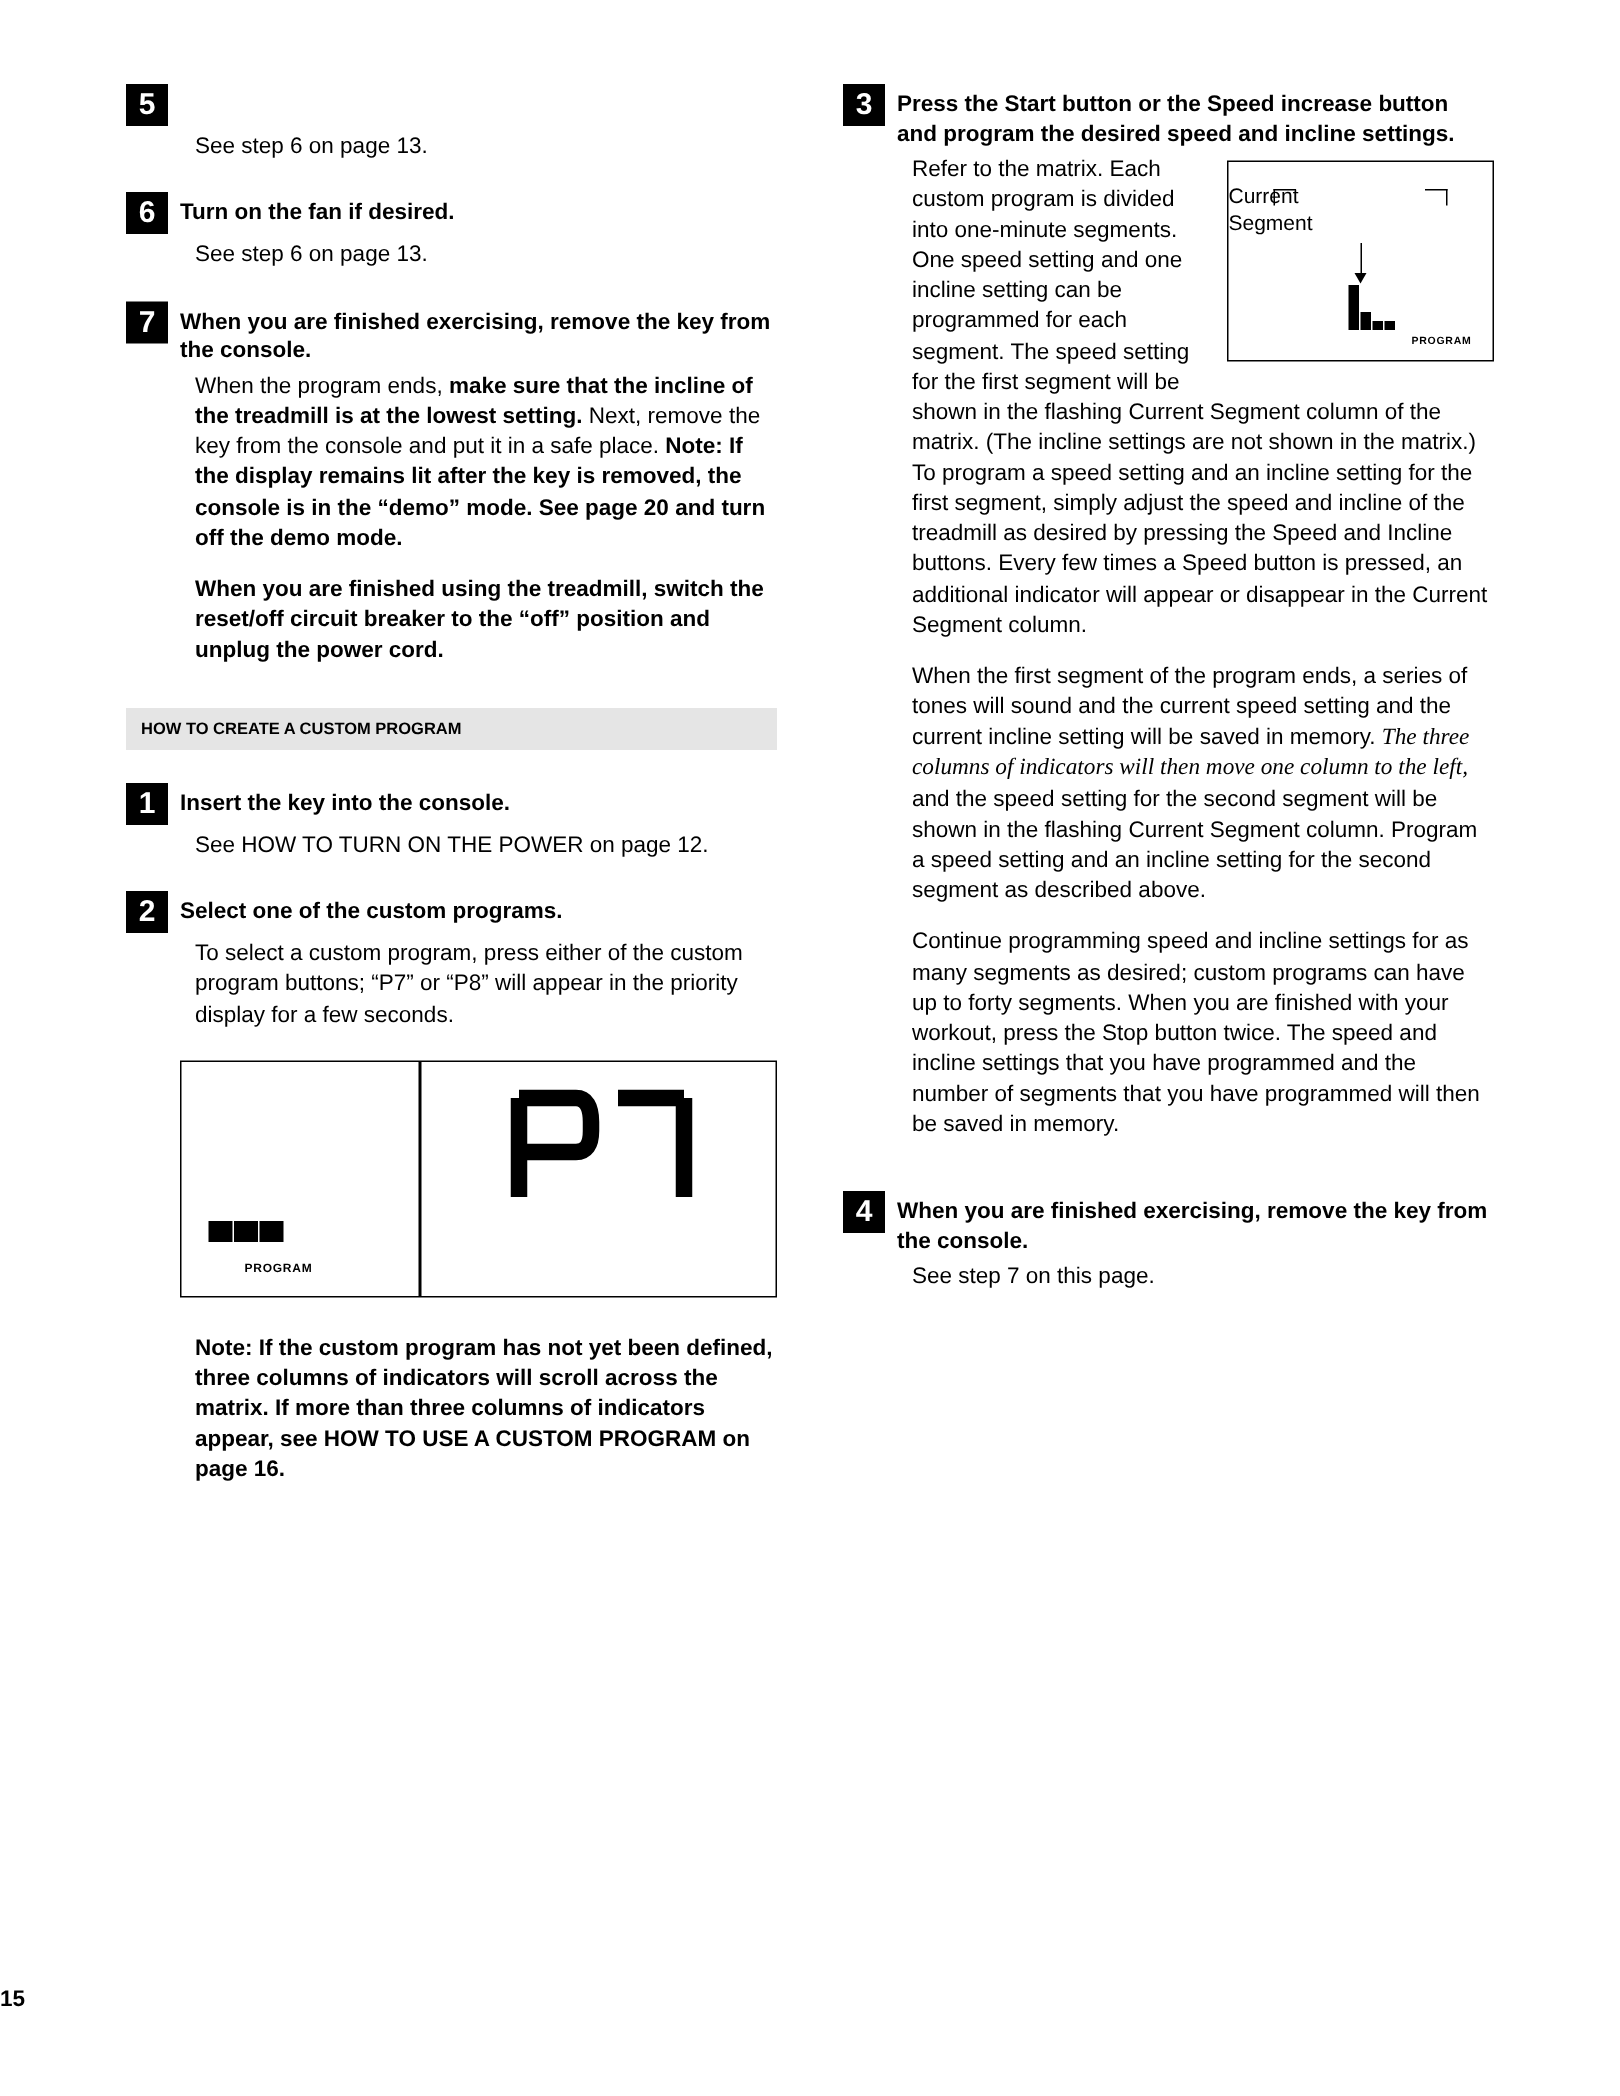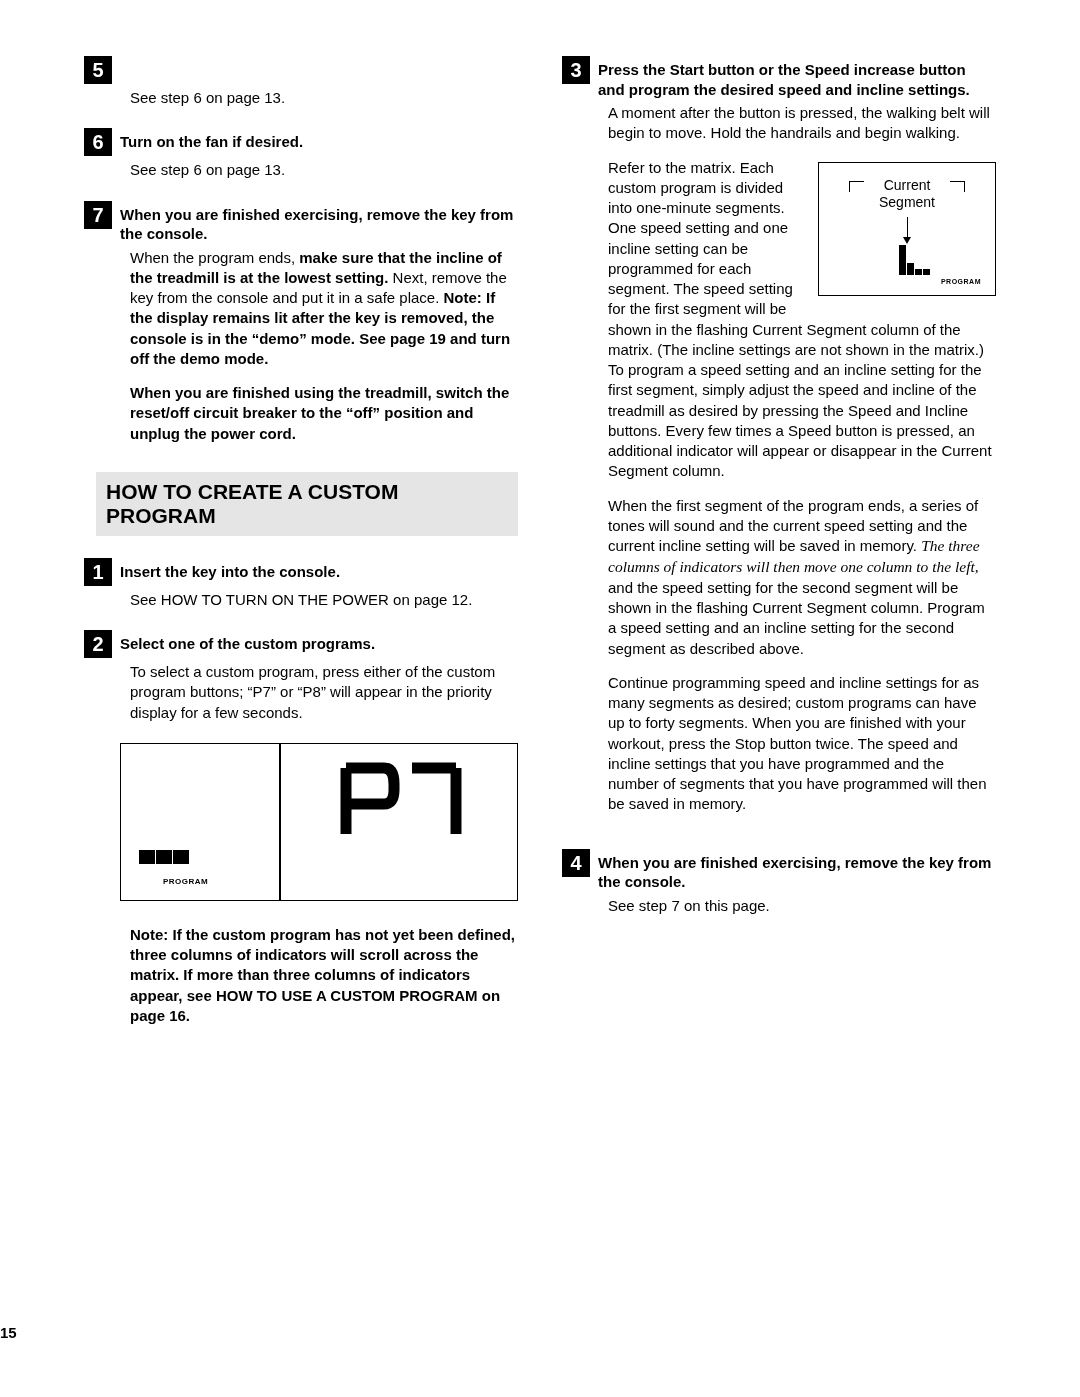--- a/index.html
+++ b/index.html
@@ -47,23 +47,23 @@
     margin-left: 46px;
     line-height: 1.35;
     margin-bottom: 20px;
   }
   .step-body p {
     margin: 0 0 14px 0;
   }
   .section-bar {
     background: #e5e5e5;
     font-weight: bold;
-    font-size: 21px;
+    font-size: 11px;
     padding: 8px 10px;
-    margin: 28px 0 22px 12px;
+    margin: 28px 0 22px 0;
   }
   .display-box {
     border: 1.5px solid #000;
     height: 156px;
     margin: 0 0 24px 36px;
     display: flex;
     position: relative;
   }
   .display-left {
     width: 40%;
@@ -108,21 +108,21 @@
     float: right;
     width: 176px;
     height: 132px;
     margin: 4px 0 8px 12px;
     position: relative;
     font-size: 14px;
   }
   .small-display .cs-text {
     position: absolute;
     top: 14px;
-    text-align: center;
+    text-align: left;
     width: 100%;
     line-height: 1.25;
   }
   .small-display .bracket-l,
   .small-display .bracket-r {
     position: absolute;
     top: 18px;
     width: 14px;
     height: 10px;
     border-top: 1px solid #000;
@@ -230,21 +230,21 @@
       <div class="step-body">
         <p>See step 6 on page 13.</p>
       </div>
 
       <div class="step">
         <div class="step-num">7</div>
         <div class="step-title">When you are finished exercising, remove the key from the console.</div>
       </div>
       <div class="step-body">
         <p>
-          <span>When the program ends, </span><b>make sure that the incline of the treadmill is at the lowest setting.</b><span> Next, remove the key from the console and put it in a safe place. </span><b>Note: If the display remains lit after the key is removed, the console is in the “demo” mode. See page 19 and turn off the demo mode.</b>
+          <span>When the program ends, </span><b>make sure that the incline of the treadmill is at the lowest setting.</b><span> Next, remove the key from the console and put it in a safe place. </span><b>Note: If the display remains lit after the key is removed, the console is in the “demo” mode. See page 20 and turn off the demo mode.</b>
         </p>
         <p><b>When you are finished using the treadmill, switch the reset/off circuit breaker to the “off” position and unplug the power cord.</b></p>
       </div>
 
       <div class="section-bar">HOW TO CREATE A CUSTOM PROGRAM</div>
 
       <div class="step">
         <div class="step-num">1</div>
         <div class="step-title">Insert the key into the console.</div>
       </div>
@@ -289,21 +289,20 @@
 
     </div>
 
     <div class="col">
 
       <div class="step">
         <div class="step-num">3</div>
         <div class="step-title">Press the Start button or the Speed increase button and program the desired speed and incline settings.</div>
       </div>
       <div class="step-body clearfix">
-        <p>A moment after the button is pressed, the walking belt will begin to move. Hold the handrails and begin walking.</p>
 
         <div class="small-display">
           <div class="bracket-l"></div>
           <div class="bracket-r"></div>
           <div class="cs-text">
             <span>Current</span><br>
             <span>Segment</span>
           </div>
           <div class="arrow-shaft"></div>
           <div class="arrow-head"></div>

